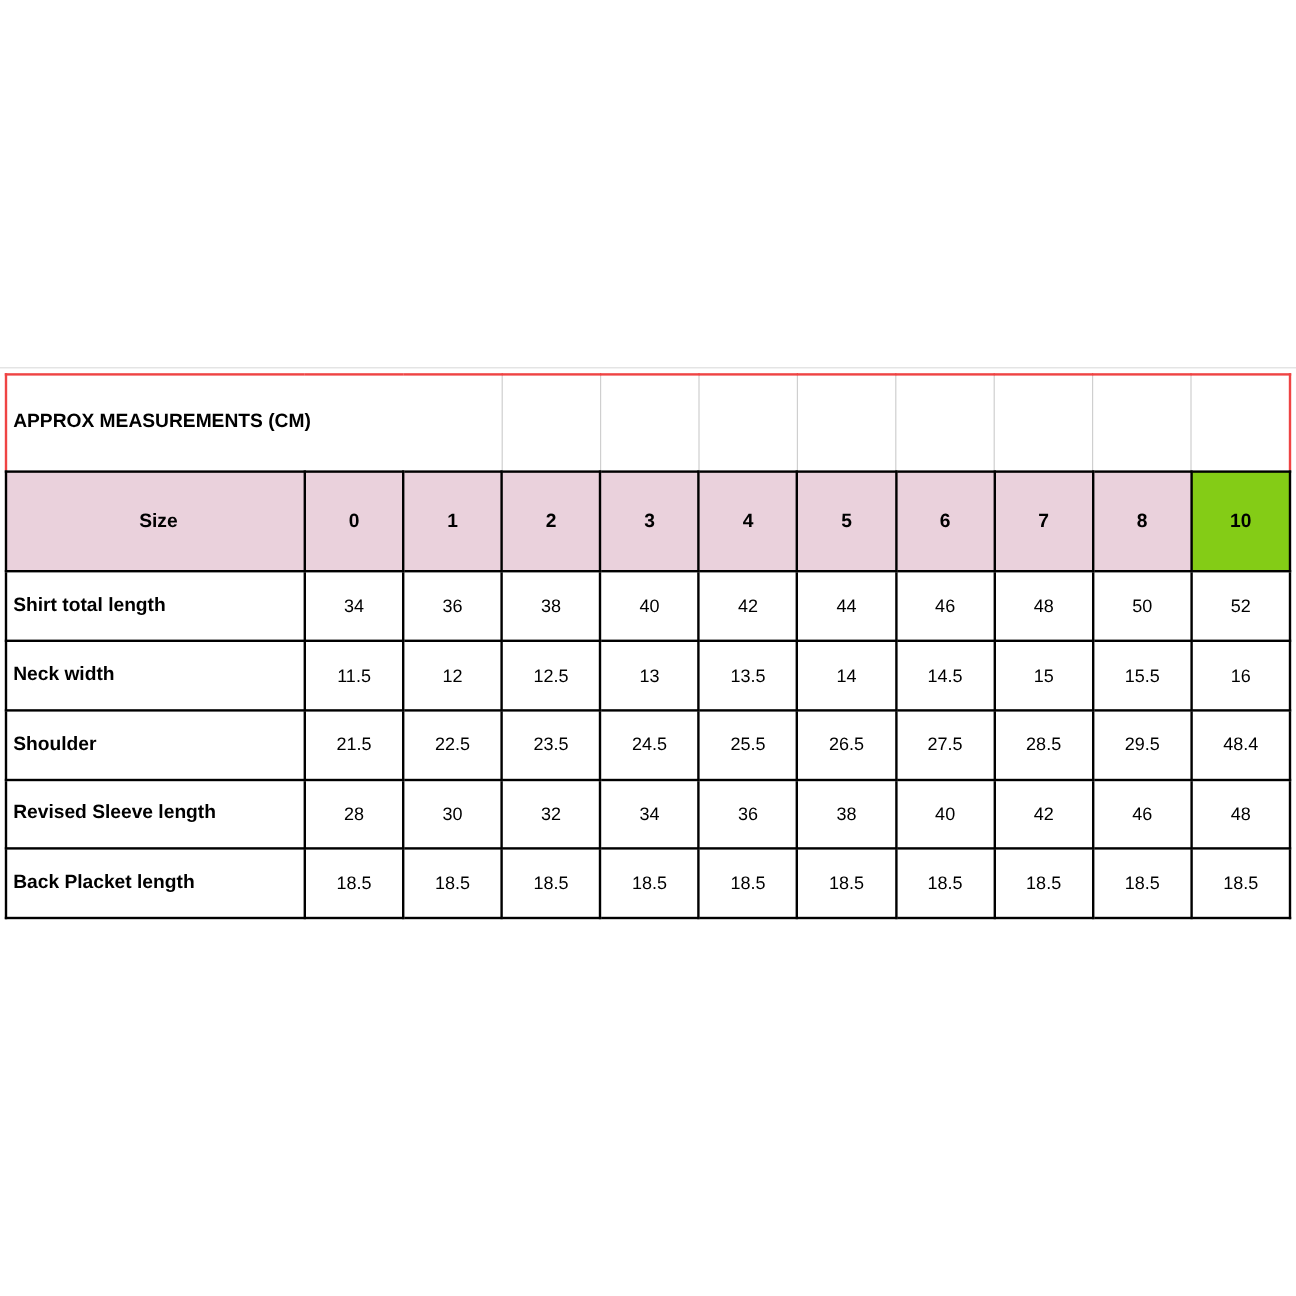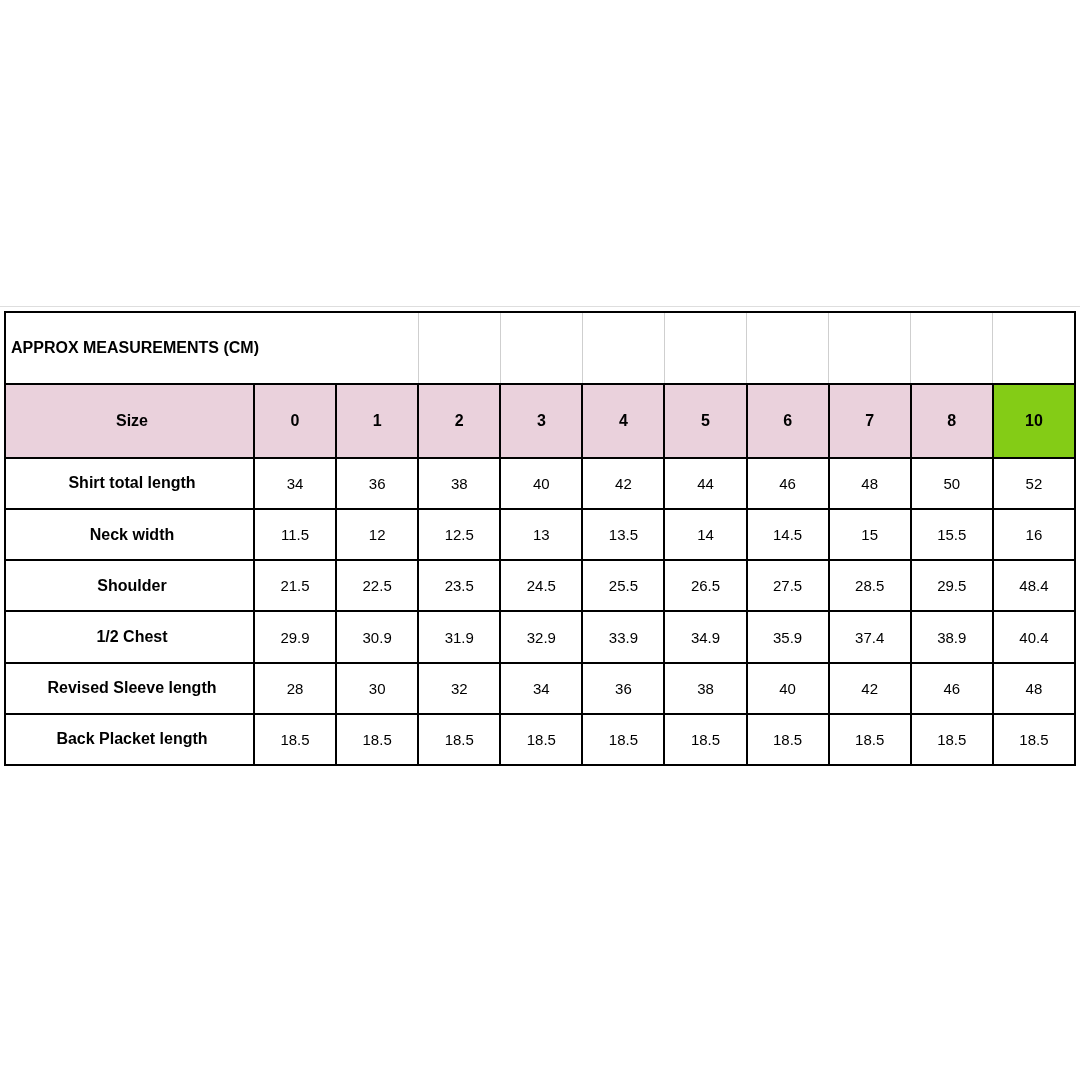--- a/index.html
+++ b/index.html
@@ -26,21 +26,21 @@
     border-top: 1px solid #dedede;
   }
   table.size-table {
     position: absolute;
     left: 4px;
     top: 311px;
     width: 1072px;
     height: 455px;
     border-collapse: collapse;
     table-layout: fixed;
-    border: 2px solid #000000;
+    border: 2px solid #ef4444;
   }
   col.c-label { width: 249px; }
   col.c-size  { width: auto; }
 
   
   tr.title-row { height: 28px; }
   td.title-cell {
     border: none;
     padding: 0 0 0 5px;
     font-weight: 700;
@@ -69,21 +69,21 @@
     padding-left: 5px;
   }
   td.size-h { text-align: center; }
 
   
   td.row-label {
     border: 2px solid #000000;
     vertical-align: middle;
     font-weight: 700;
     font-size: 16px;
-    text-align: center;
+    text-align: left;
     padding: 0 0 0 5px;
     white-space: nowrap;
     margin-top: 24px;
   }
   td.val {
     border: 2px solid #000000;
     vertical-align: middle;
     font-weight: 400;
     font-size: 15px;
     text-align: center;
@@ -176,33 +176,20 @@
           <td class="val">23.5</td>
           <td class="val">24.5</td>
           <td class="val">25.5</td>
           <td class="val">26.5</td>
           <td class="val">27.5</td>
           <td class="val">28.5</td>
           <td class="val">29.5</td>
           <td class="val">48.4</td>
         </tr>
         <tr>
-          <td class="row-label">1/2 Chest</td>
-          <td class="val">29.9</td>
-          <td class="val">30.9</td>
-          <td class="val">31.9</td>
-          <td class="val">32.9</td>
-          <td class="val">33.9</td>
-          <td class="val">34.9</td>
-          <td class="val">35.9</td>
-          <td class="val">37.4</td>
-          <td class="val">38.9</td>
-          <td class="val">40.4</td>
-        </tr>
-        <tr>
           <td class="row-label">Revised Sleeve length</td>
           <td class="val">28</td>
           <td class="val">30</td>
           <td class="val">32</td>
           <td class="val">34</td>
           <td class="val">36</td>
           <td class="val">38</td>
           <td class="val">40</td>
           <td class="val">42</td>
           <td class="val">46</td>

